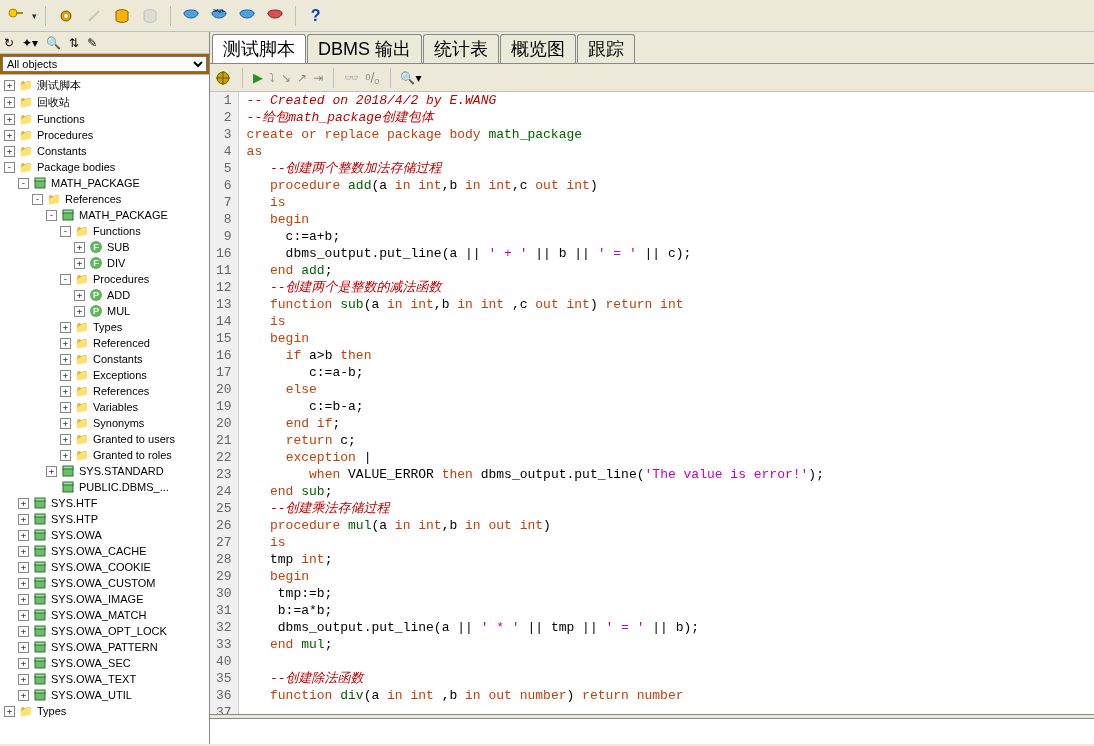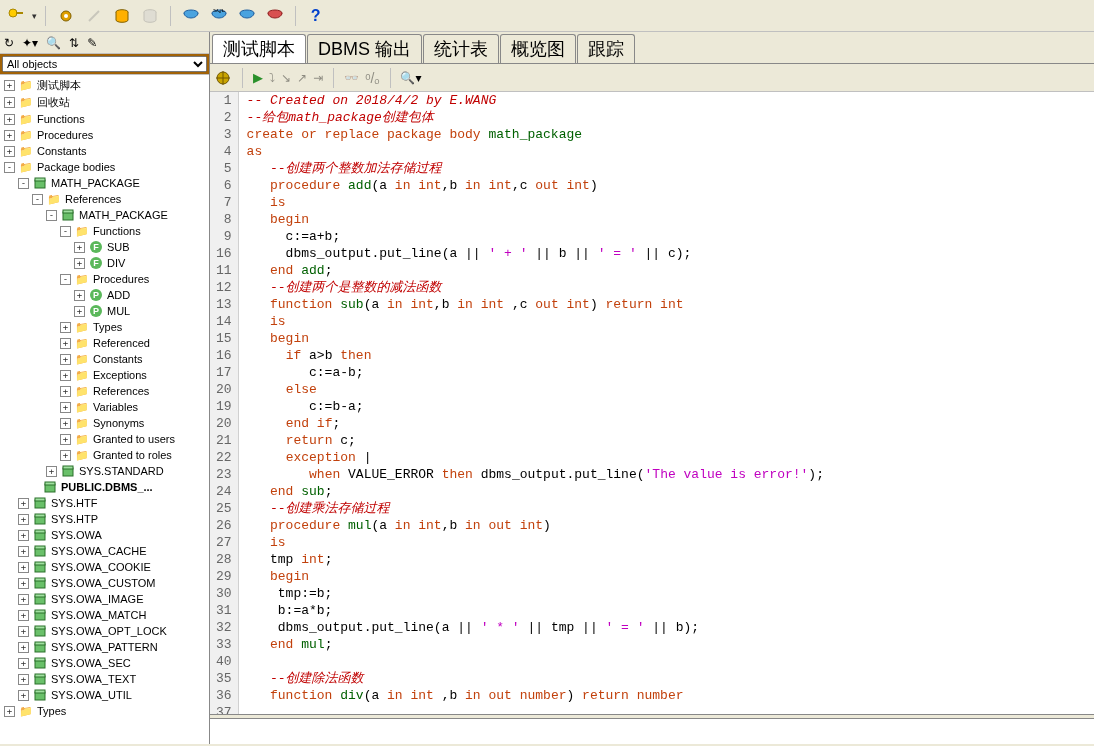--- a/index.html
+++ b/index.html
@@ -255,21 +255,21 @@
         <div class="tree-node" style="padding-left: 46px;">
           <span class="tree-toggle">+</span>
           <span class="tree-icon">
             <svg width="14" height="14">
               <rect x="2" y="4" width="10" height="8" fill="#6ac06a" stroke="#2a702a"></rect>
               <rect x="2" y="2" width="10" height="3" fill="#a0e0a0" stroke="#2a702a"></rect>
             </svg>
           </span>
           <span>SYS.STANDARD</span>
         </div>
-        <div class="tree-node" style="padding-left: 28px; font-weight: bold;">
+        <div class="tree-node" style="padding-left: 46px;">
           <span style="display:inline-block;width:13px"></span>
           <span class="tree-icon">
             <svg width="14" height="14">
               <rect x="2" y="4" width="10" height="8" fill="#6ac06a" stroke="#2a702a"></rect>
               <rect x="2" y="2" width="10" height="3" fill="#a0e0a0" stroke="#2a702a"></rect>
             </svg>
           </span>
           <span>PUBLIC.DBMS_...</span>
         </div>
         <div class="tree-node" style="padding-left: 18px;">

